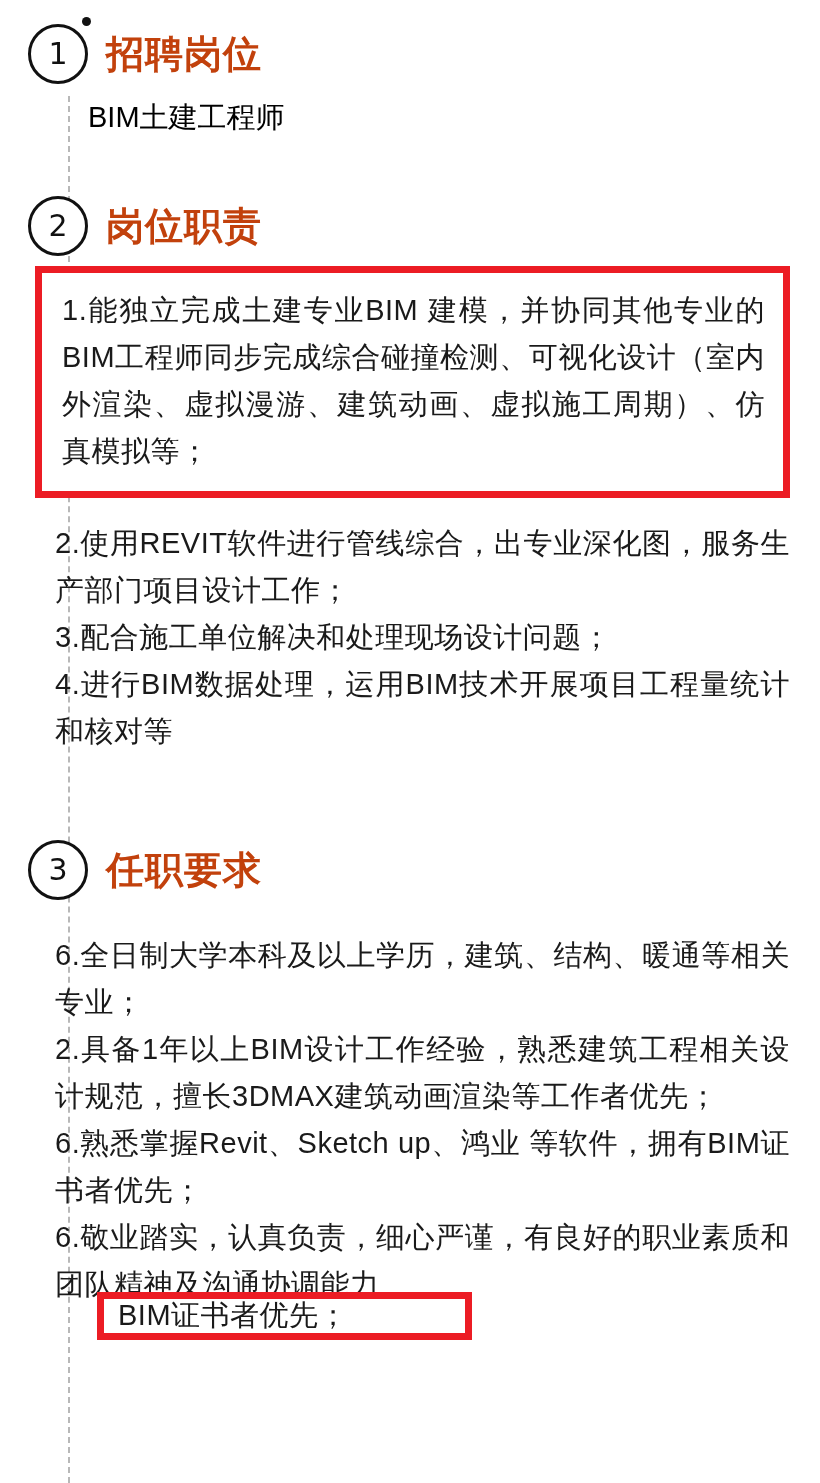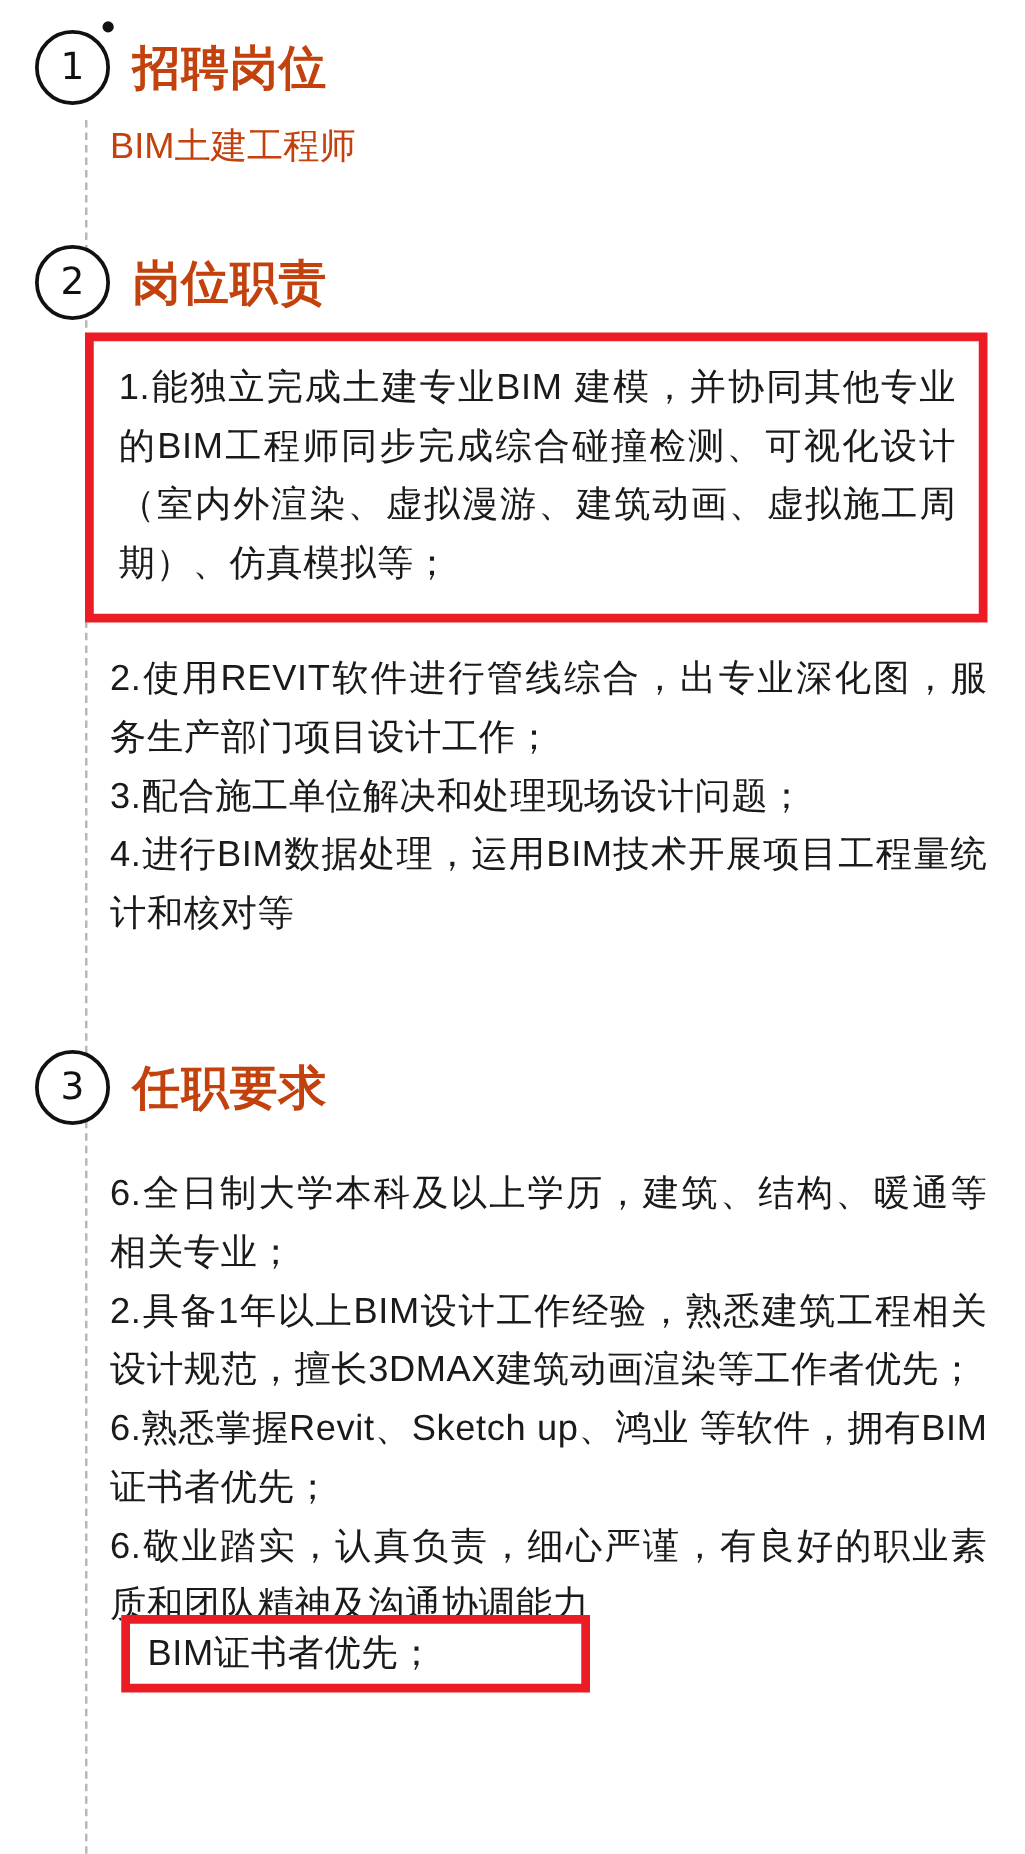--- a/index.html
+++ b/index.html
@@ -76,37 +76,37 @@
 
   .section-title {
     font-size: 38px;
     font-weight: bold;
     letter-spacing: 1px;
     color: #c2410c;
     white-space: nowrap;
   }
 
   .body-block {
-    padding-left: 88px;
+    padding-left: 55px;
     padding-right: 30px;
   }
 
   .line {
     font-size: 29px;
     line-height: 1.62;
     color: #1a1a1a;
     letter-spacing: 0.5px;
     text-align: justify;
     text-justify: inter-ideograph;
   }
 
   .job-name {
     font-size: 29px;
     line-height: 1.6;
-    color: #c2410c;
+    color: #000000;
     padding-left: 88px;
     margin-top: 10px;
     margin-bottom: 34px;
   }
 
   
   .hl-box {
     position: relative;
     border: 7px solid #ec1c24;
     background: #ffffff;
@@ -179,16 +179,16 @@
       <div class="section-title">任职要求</div>
     </div>
     <div class="body-block">
       <div class="spacer-md"></div>
       <div class="line">6.全日制大学本科及以上学历，建筑、结构、暖通等相关专业；</div>
       <div class="line">2.具备1年以上BIM设计工作经验，熟悉建筑工程相关设计规范，擅长3DMAX建筑动画渲染等工作者优先；</div>
       <div class="line">6.熟悉掌握Revit、Sketch up、鸿业 等软件，拥有BIM证书者优先；</div>
       <div class="line">6.敬业踏实，认真负责，细心严谨，有良好的职业素质和团队精神及沟通协调能力</div>
     </div>
 
-    <div class="hl-inline" style="left: 97px; top: 452px; width: 375px; height: 62px;">BIM证书者优先；</div>
+    <div class="hl-inline" style="left: 97px; top: 452px; width: 375px; height: 48px;">BIM证书者优先；</div>
   </div>
 
 </div>
 
 </body></html>

